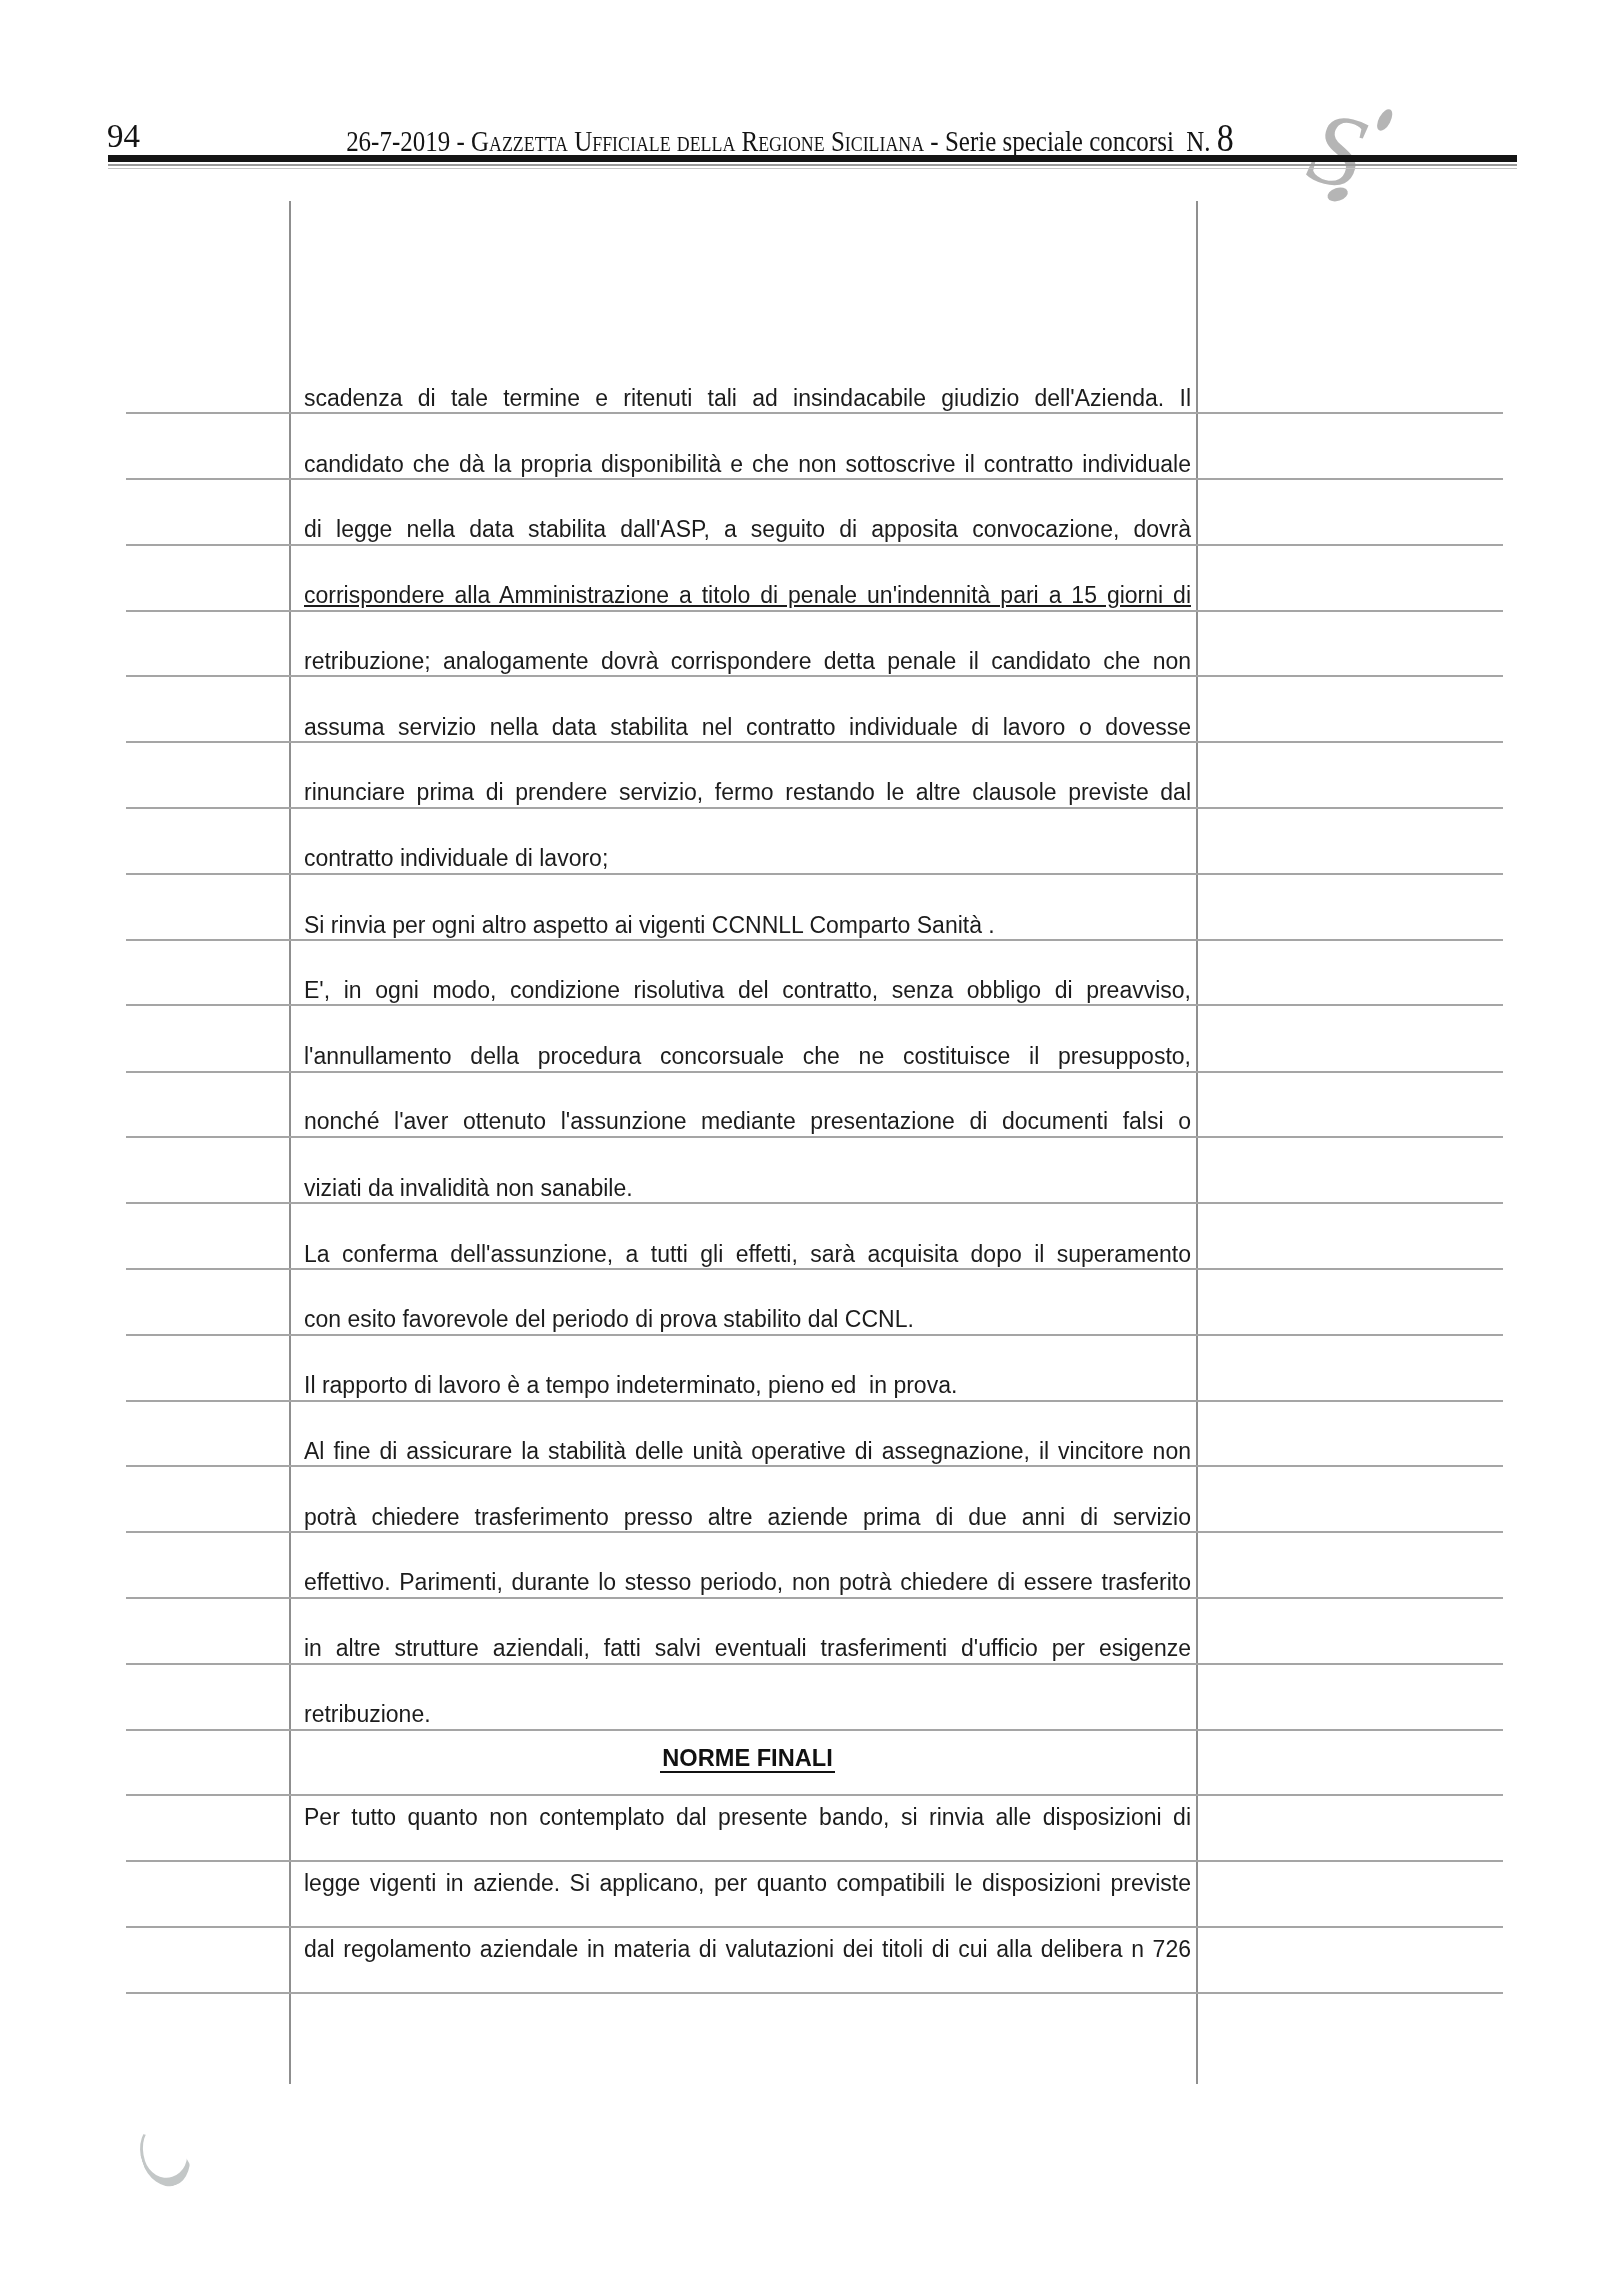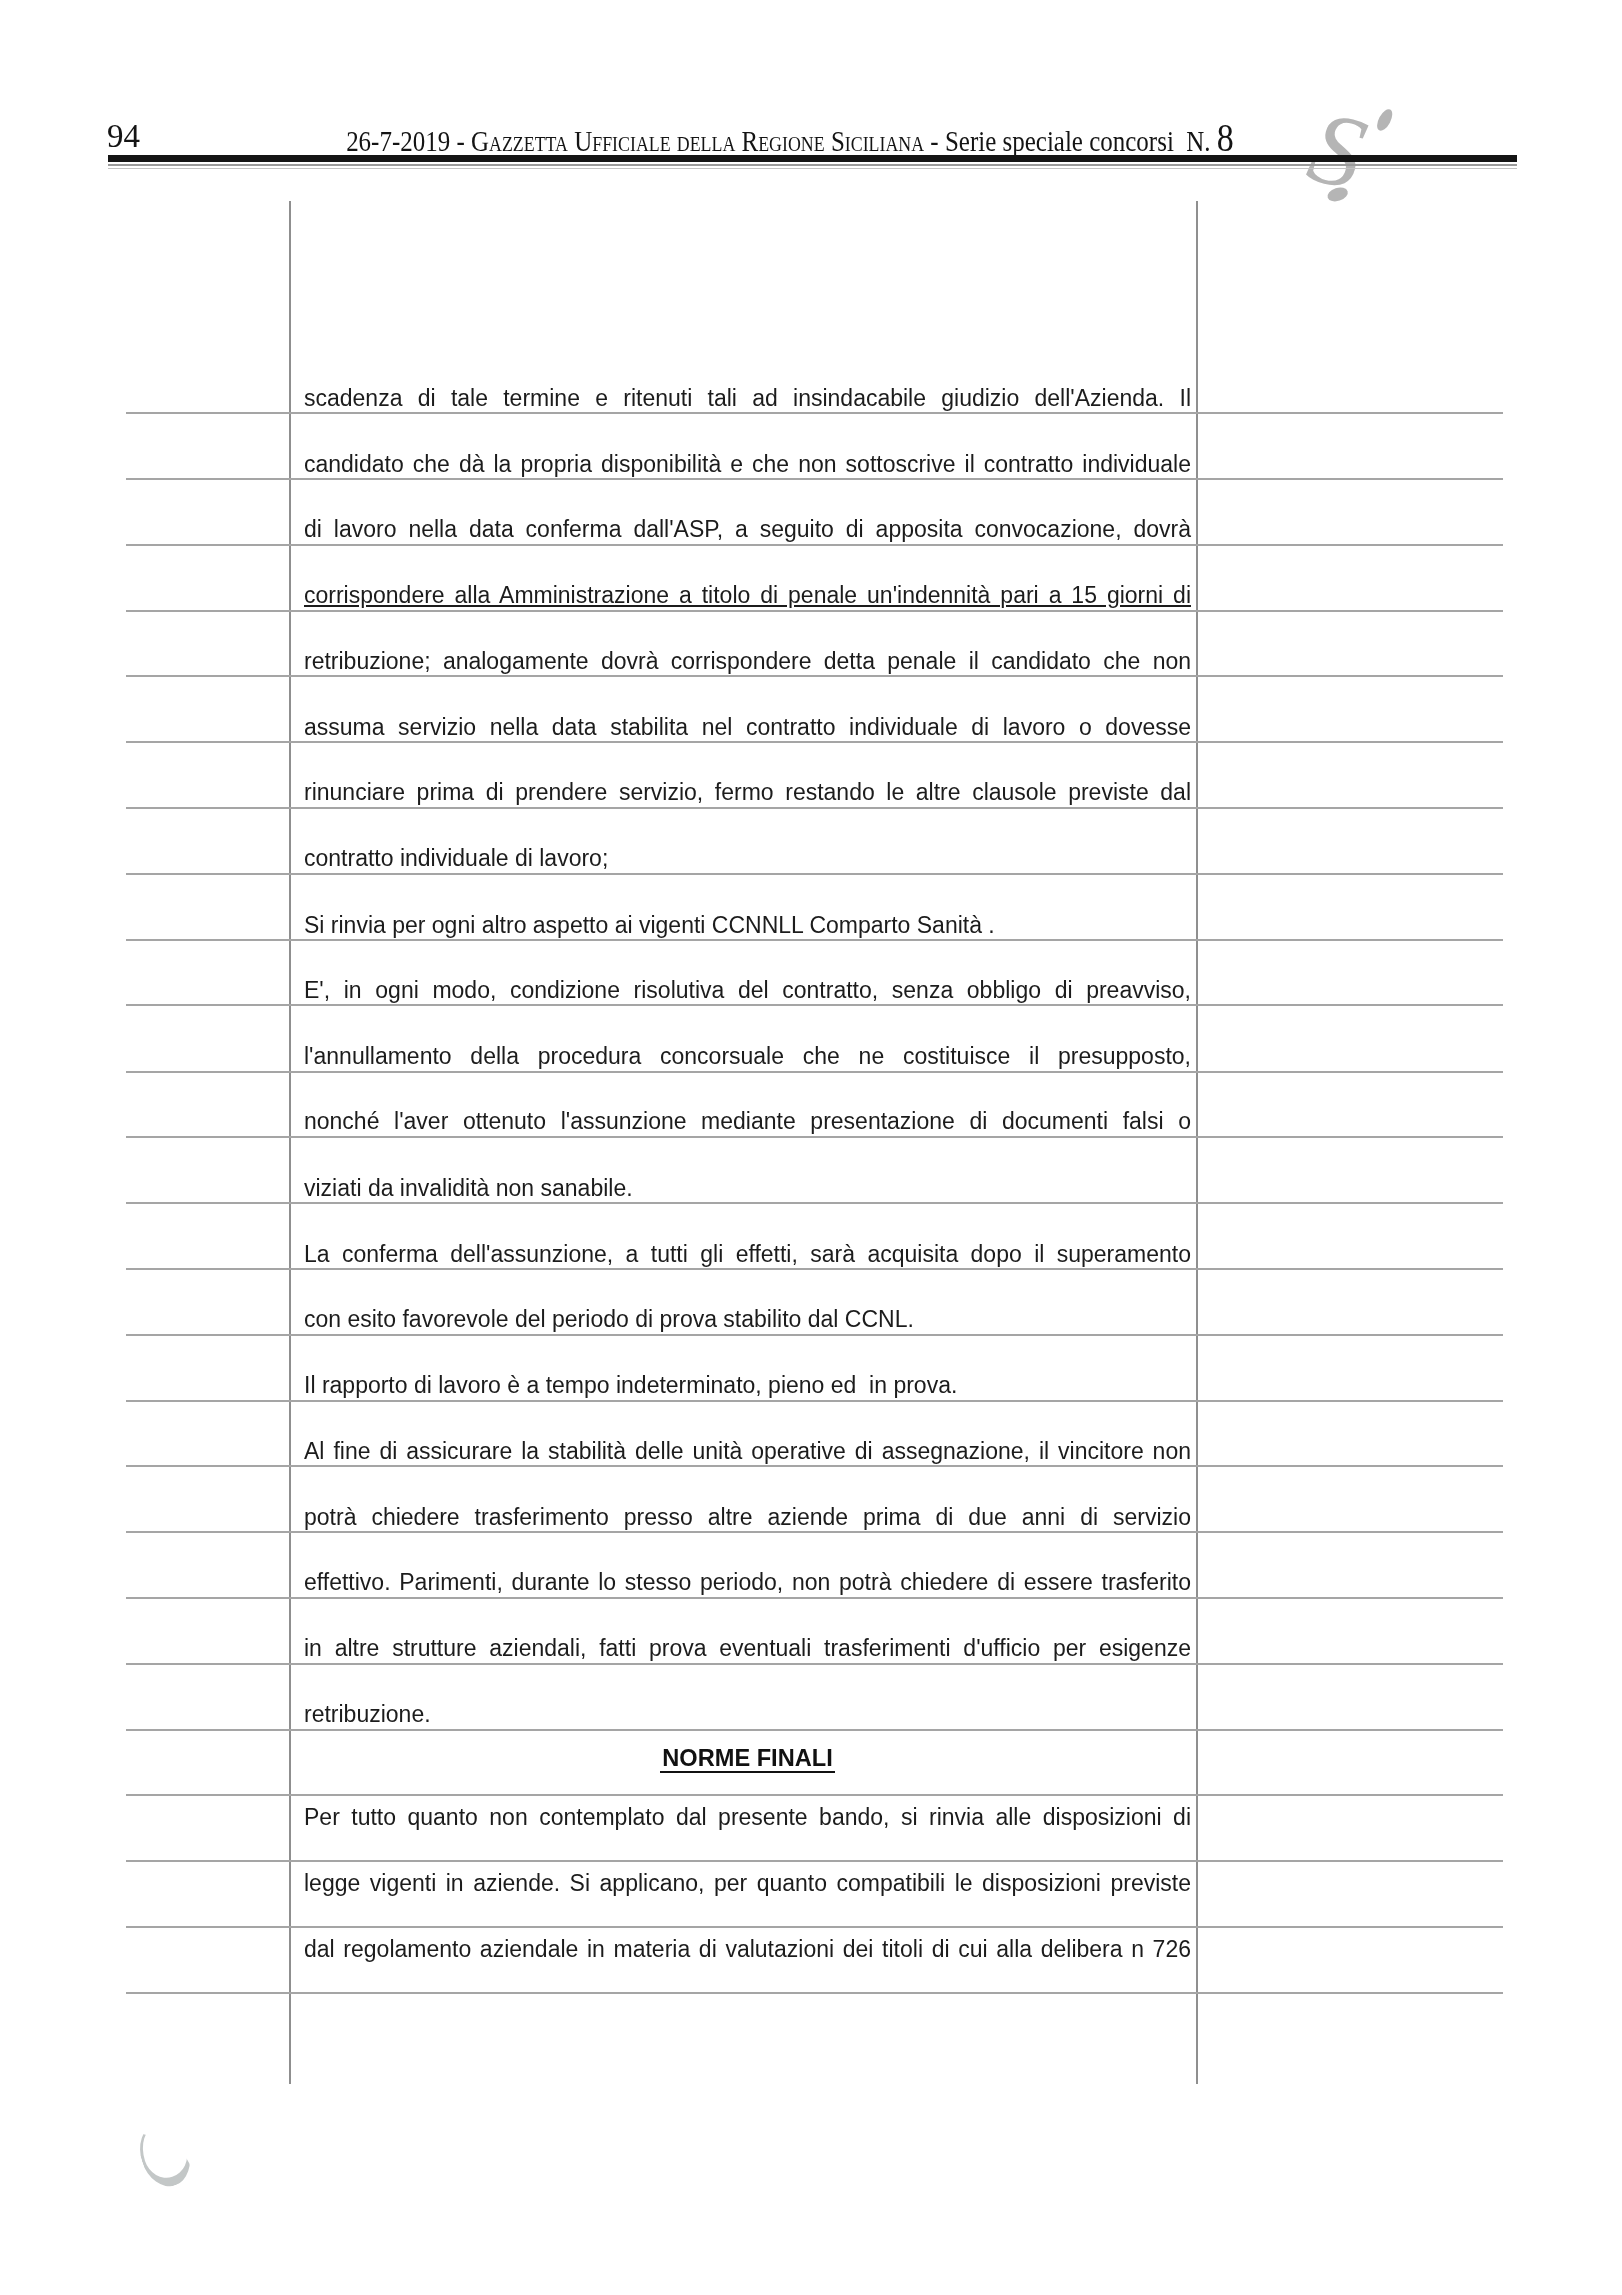--- a/index.html
+++ b/index.html
@@ -96,21 +96,21 @@
 
   <div class="vline vline-left"></div>
   <div class="vline vline-right"></div>
 
   <div id="rows-host">
       <div class="hline" style="top: 412px;"></div>
       <div class="text-line just" style="top: 385px;">scadenza di tale termine e ritenuti tali ad insindacabile giudizio dell'Azienda. Il</div>
       <div class="hline" style="top: 478px;"></div>
       <div class="text-line just" style="top: 451px;">candidato che dà la propria disponibilità e che non sottoscrive il contratto individuale</div>
       <div class="hline" style="top: 544px;"></div>
-      <div class="text-line just" style="top: 516px;">di lavoro nella data conferma dall'ASP, a seguito di apposita convocazione, dovrà</div>
+      <div class="text-line just" style="top: 516px;">di legge nella data stabilita dall'ASP, a seguito di apposita convocazione, dovrà</div>
       <div class="hline" style="top: 610px;"></div>
       <div class="text-line just" style="top: 582px; text-decoration: underline;">corrispondere alla Amministrazione a titolo di penale un'indennità pari a 15 giorni di</div>
       <div class="hline" style="top: 675px;"></div>
       <div class="text-line just" style="top: 648px;">retribuzione; analogamente dovrà corrispondere detta penale il candidato che non</div>
       <div class="hline" style="top: 741px;"></div>
       <div class="text-line just" style="top: 714px;">assuma servizio nella data stabilita nel contratto individuale di lavoro o dovesse</div>
       <div class="hline" style="top: 807px;"></div>
       <div class="text-line just" style="top: 779px;">rinunciare prima di prendere servizio, fermo restando le altre clausole previste dal</div>
       <div class="hline" style="top: 873px;"></div>
       <div class="text-line left" style="top: 845px;">contratto individuale di lavoro;</div>
@@ -130,21 +130,21 @@
       <div class="text-line left" style="top: 1306px;">con esito favorevole del periodo di prova stabilito dal CCNL.</div>
       <div class="hline" style="top: 1400px;"></div>
       <div class="text-line left" style="top: 1372px;">Il rapporto di lavoro è a tempo indeterminato, pieno ed&nbsp; in prova.</div>
       <div class="hline" style="top: 1465px;"></div>
       <div class="text-line just" style="top: 1438px;">Al fine di assicurare la stabilità delle unità operative di assegnazione, il vincitore non</div>
       <div class="hline" style="top: 1531px;"></div>
       <div class="text-line just" style="top: 1504px;">potrà chiedere trasferimento presso altre aziende prima di due anni di servizio</div>
       <div class="hline" style="top: 1597px;"></div>
       <div class="text-line just" style="top: 1569px;">effettivo. Parimenti, durante lo stesso periodo, non potrà chiedere di essere trasferito</div>
       <div class="hline" style="top: 1663px;"></div>
-      <div class="text-line just" style="top: 1635px;">in altre strutture aziendali, fatti prova eventuali trasferimenti d'ufficio per esigenze</div>
+      <div class="text-line just" style="top: 1635px;">in altre strutture aziendali, fatti salvi eventuali trasferimenti d'ufficio per esigenze</div>
       <div class="hline" style="top: 1729px;"></div>
       <div class="text-line left" style="top: 1701px;">retribuzione.</div>
       <div class="hline" style="top: 1794px;"></div>
       <div class="section-heading" style="top: 1745px;"><span>NORME FINALI</span></div>
       <div class="hline" style="top: 1860px;"></div>
       <div class="text-line just" style="top: 1804px;">Per tutto quanto non contemplato dal presente bando, si rinvia alle disposizioni di</div>
       <div class="hline" style="top: 1926px;"></div>
       <div class="text-line just" style="top: 1870px;">legge vigenti in aziende. Si applicano, per quanto compatibili le disposizioni previste</div>
       <div class="hline" style="top: 1992px;"></div>
       <div class="text-line just" style="top: 1936px;">dal regolamento aziendale in materia di valutazioni dei titoli di cui alla delibera n 726</div>

